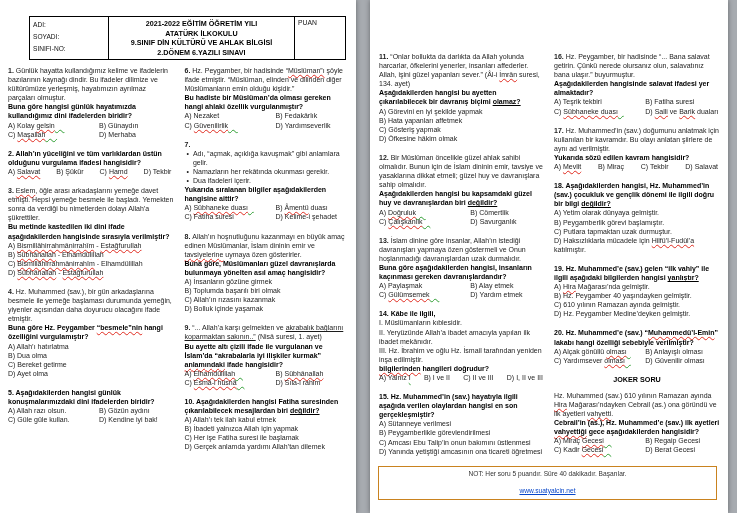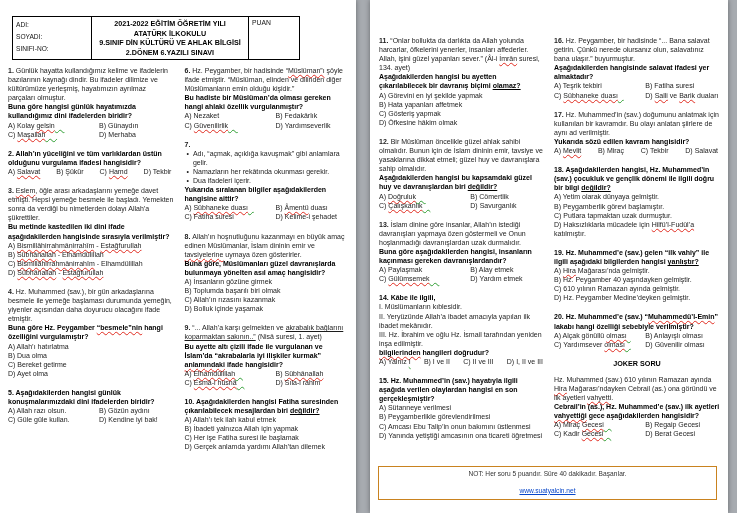--- a/index.html
+++ b/index.html
@@ -7,32 +7,32 @@
     width:737px;height:513px;position:relative;overflow:hidden;
     background:#a7abb0;
     font-family:"Liberation Sans",sans-serif;
     -webkit-font-smoothing:antialiased;
   }
   .page{position:absolute;top:0;height:513px;background:#ffffff;box-shadow:0 0 5px rgba(0,0,0,.4);}
   .page1{left:0;width:356px;}
   .page2{left:370px;width:358px;}
 
   
-  .header-table{position:absolute;left:12px;top:16px;width:288px;border-collapse:collapse;table-layout:fixed;border-radius:14px;}
+  .header-table{position:absolute;left:29px;top:16px;width:317px;border-collapse:collapse;table-layout:fixed;border-radius:14px;}
   .header-table td{border:1.3px solid #000;vertical-align:top;padding:2px 3px;}
   .cell-student{width:72px;}
   .cell-score{width:44px;}
   .stud-line{font-size:6.6px;line-height:12.2px;color:#111;}
   .title-line{font-size:7.2px;line-height:9.6px;font-weight:bold;text-align:center;color:#000;}
   .score-label{font-size:6.8px;color:#111;}
 
   
   .cols{position:absolute;display:flex;}
   .cols1{left:8px;top:66px;width:342px;gap:11px;}
-  .cols2{left:9px;top:36px;width:342px;gap:9px;}
+  .cols2{left:9px;top:52px;width:342px;gap:9px;}
   .col{width:166px;}
 
   .q{margin-bottom:10px;}
   .ln{font-size:7px;line-height:9.1px;color:#1c1c1c;}
   .b{font-weight:bold;color:#000;}
   .o2{display:flex;}
   .o2 .l{width:55%;}
   .o2 .r{flex:1;}
   .or{display:flex;justify-content:space-between;padding-right:2px;}
   .bl{display:flex;gap:4px;padding-left:2px;}

